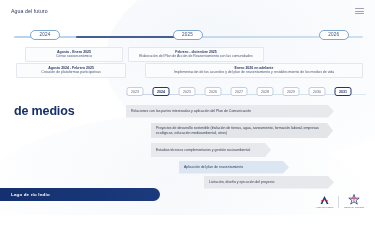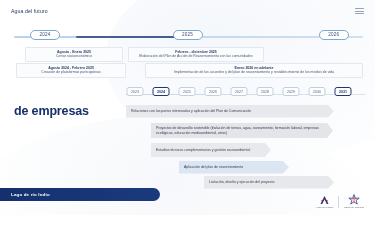--- a/index.html
+++ b/index.html
@@ -153,21 +153,21 @@
       <span class="ttl">Agosto 2024 - Febrero 2025</span>
       <span class="sub">Creación de plataformas participativas</span>
     </div>
     <div class="card" style="left:145px;top:17px;width:218px;">
       <span class="ttl">Enero 2026 en adelante</span>
       <span class="sub">Implementación de los acuerdos y del plan de reasentamiento y restablecimiento de los medios de vida</span>
     </div>
   </div>
 
   <div class="left-title">
-    <div>de empresas</div>
+    <div>de medios</div>
   </div>
 
   <div class="gantt">
     <div class="g-rail"></div>
 
     <div class="g-yr" style="left:9px;">2023</div>
     <div class="g-yr hl" style="left:35px;">2024</div>
     <div class="g-yr" style="left:61px;">2025</div>
     <div class="g-yr" style="left:87px;">2026</div>
     <div class="g-yr" style="left:113px;">2027</div>

